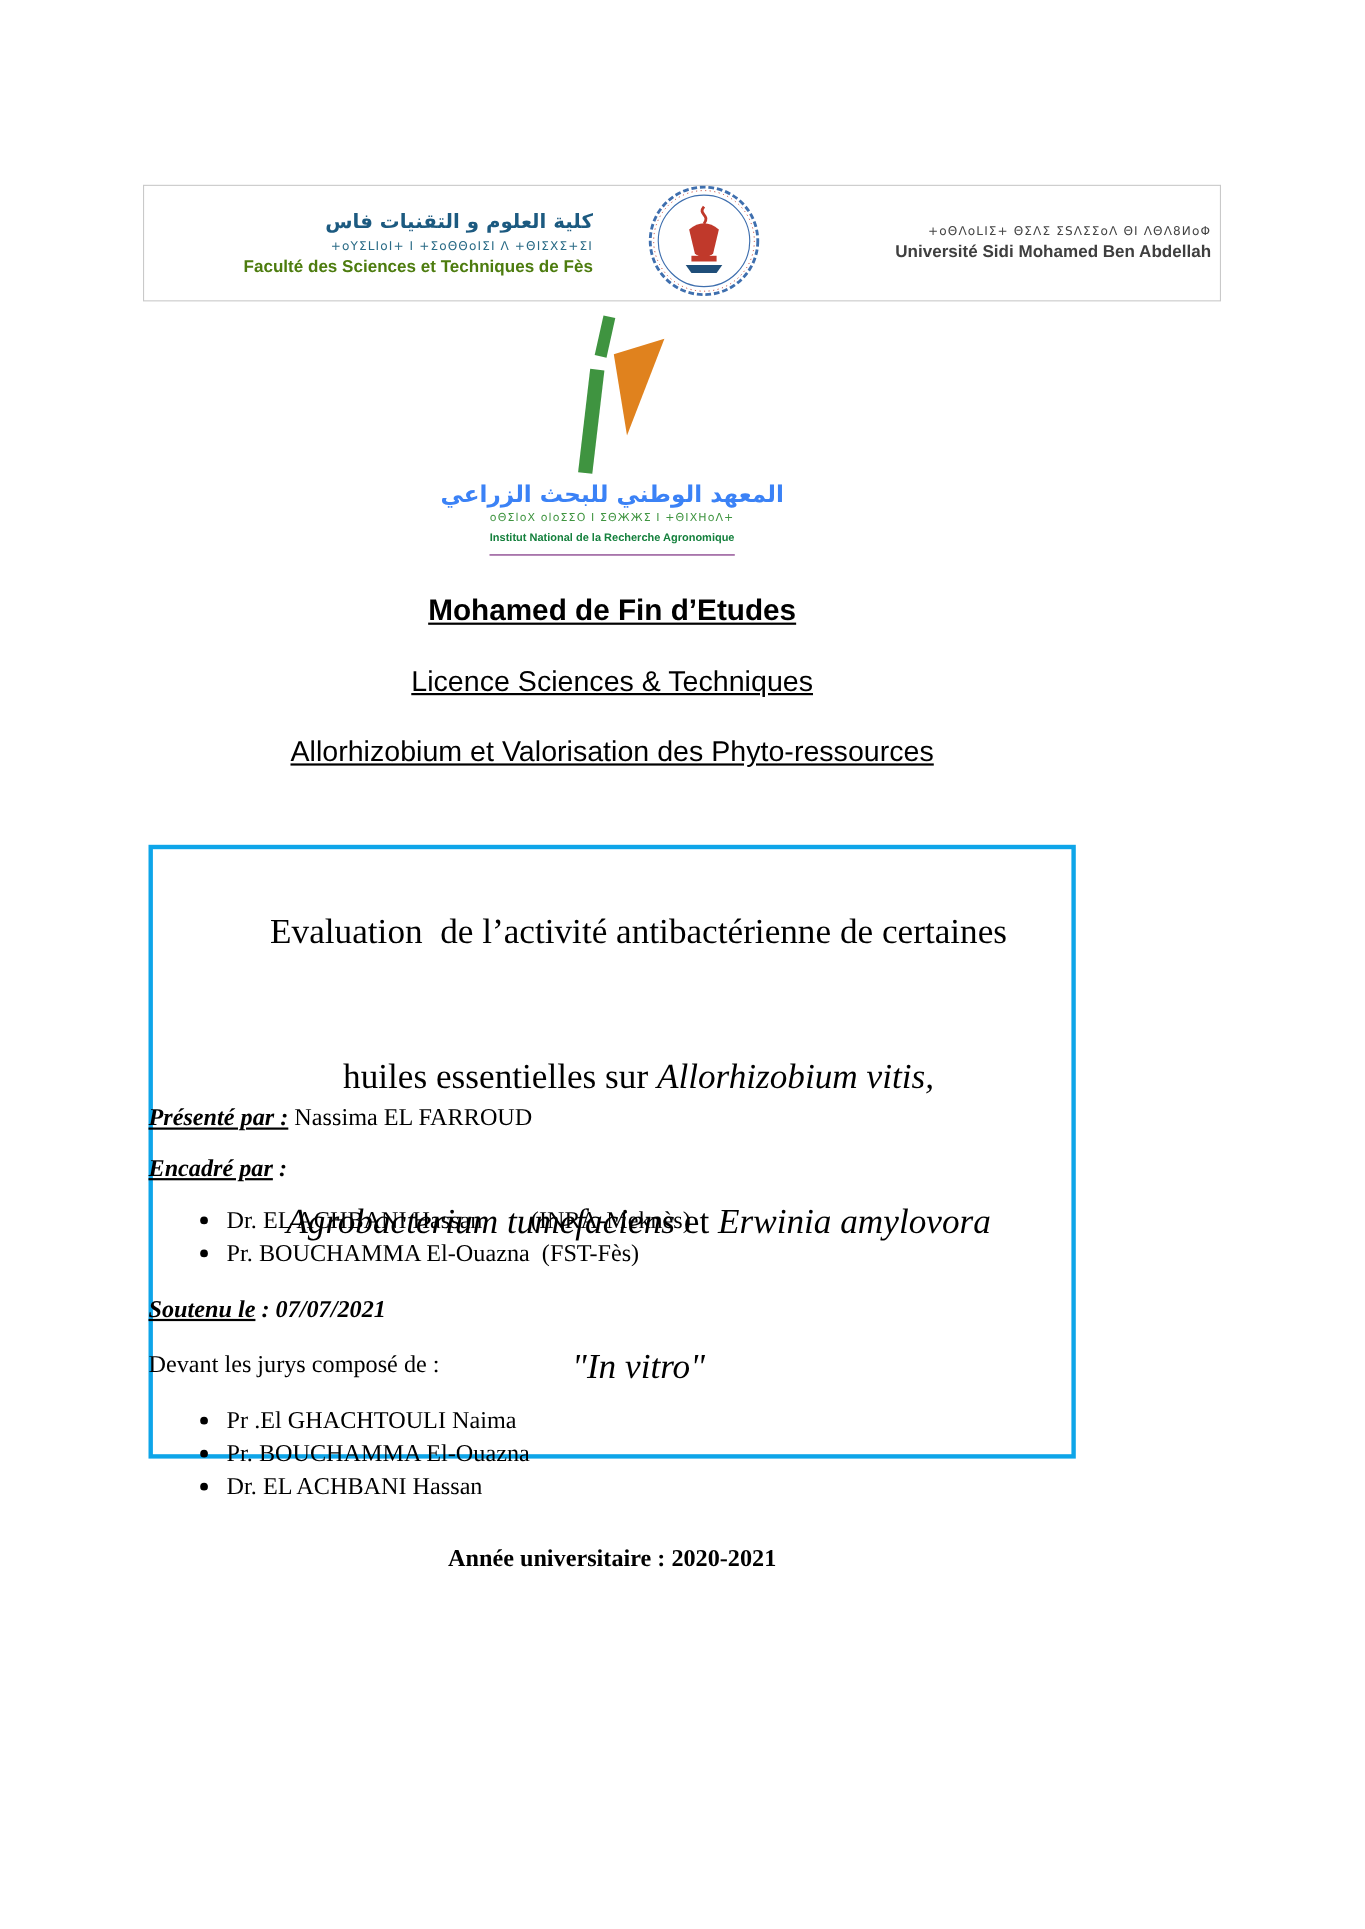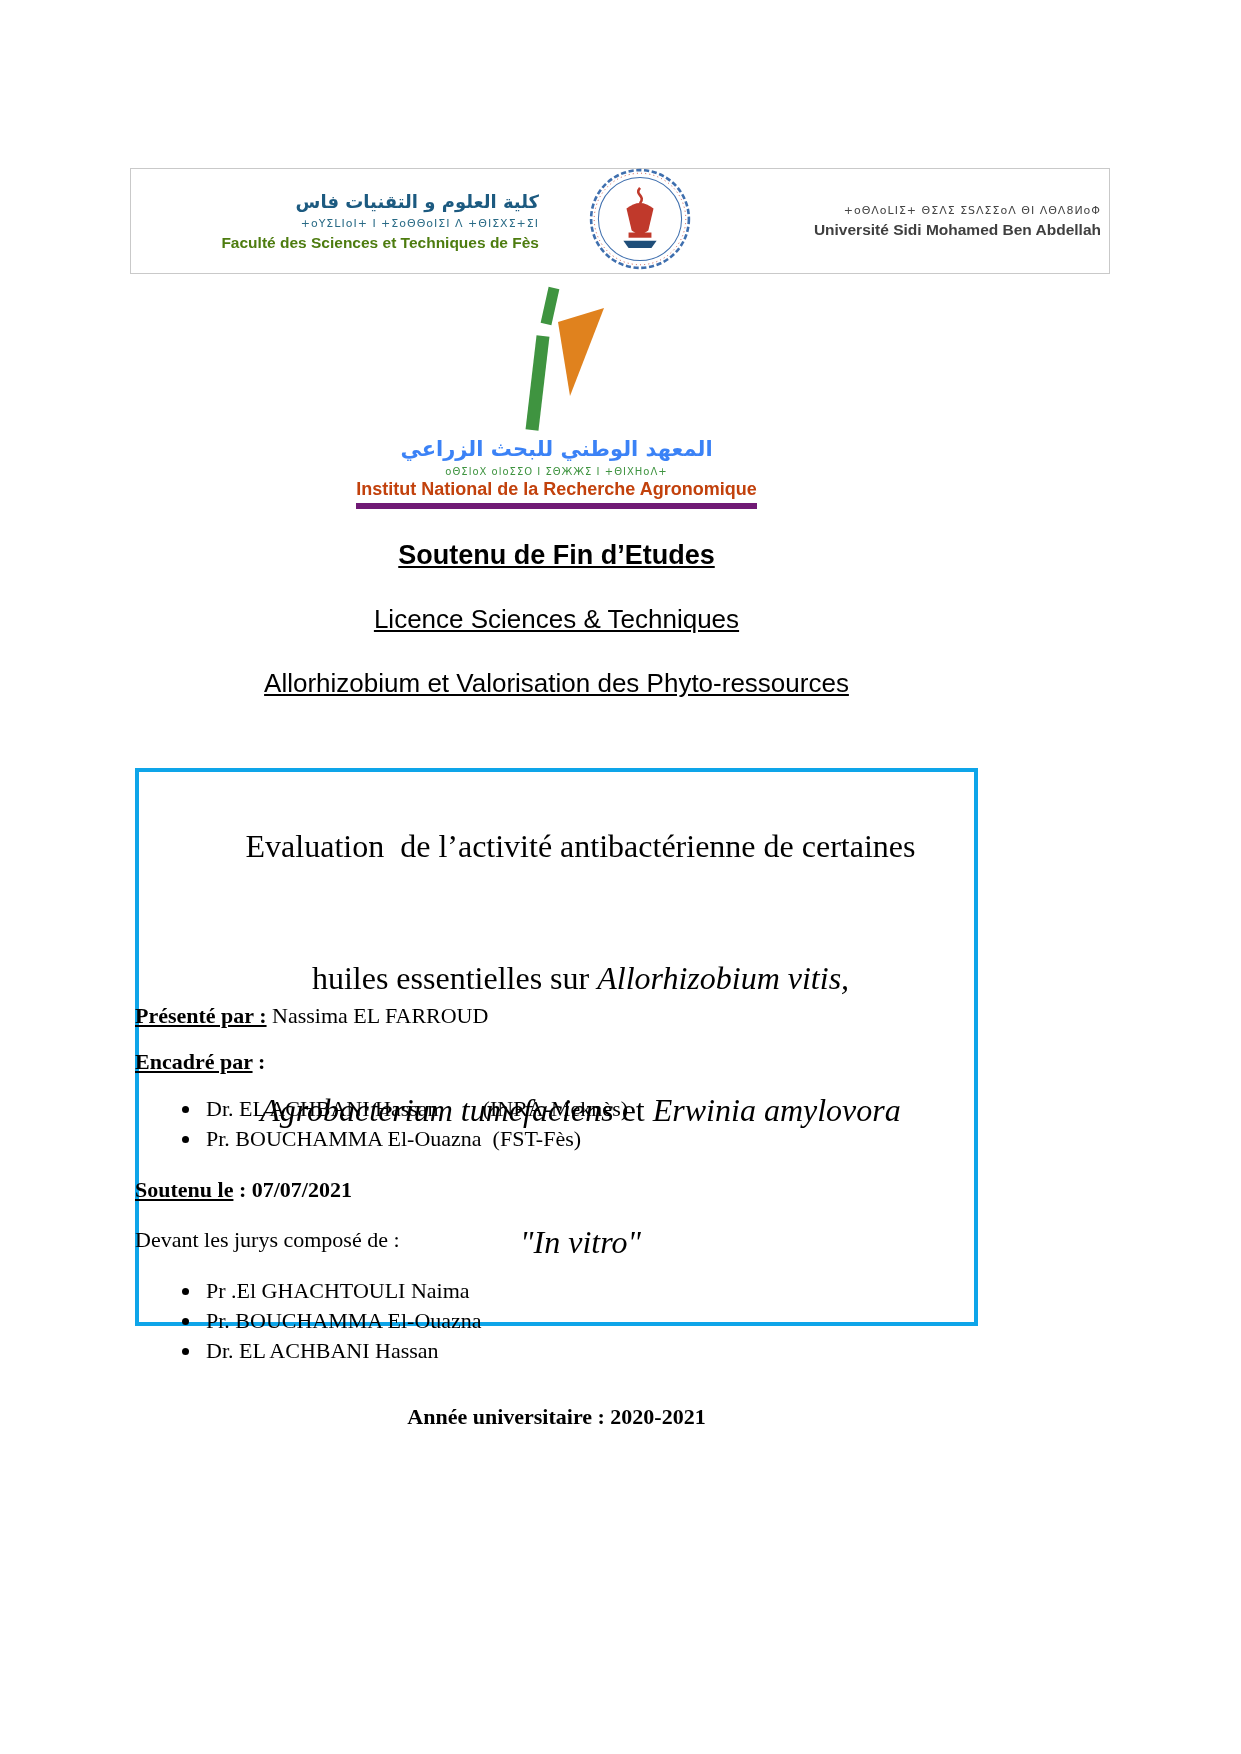--- a/index.html
+++ b/index.html
@@ -55,22 +55,22 @@
   .inra-arabic {
     font-family:"DejaVu Sans", sans-serif; direction:rtl;
     color:#3b82f6; font-size:21px; line-height:30px; font-weight:bold;
   }
   .inra-tifinagh {
     font-family:"DejaVu Sans", sans-serif;
     color:#3f9440; font-size:10px; letter-spacing:1px; line-height:15px;
   }
   .inra-french {
     font-family:"Liberation Sans", sans-serif;
-    color:#c2410c; font-weight:bold; font-size:18px; line-height:20px;
-    padding-bottom:4px; border-bottom:6px solid #701a75;
+    color:#15803d; font-weight:bold; font-size:10px; line-height:20px;
+    padding-bottom:4px; border-bottom:1px solid #701a75;
     display:inline-block;
   }
 
   
   .titles-area { position:absolute; left:135px; width:843px; text-align:center;
     font-family:"Liberation Sans", sans-serif; }
   .title-main  { top:540px; font-size:27px; font-weight:bold; text-decoration:underline; }
   .title-sub1  { top:604px; font-size:26px; text-decoration:underline; }
   .title-sub2  { top:668px; font-size:26px; text-decoration:underline; }
 
@@ -80,21 +80,21 @@
     border:4px solid #0ea5e9;
     padding:8px 4px 14px 4px;
     text-align:center;
     font-size:32px; line-height:44px;
   }
   .subject-box .line { white-space:pre-wrap; }
   .it { font-style:italic; }
 
   
   .row { position:absolute; left:135px; font-size:22px; line-height:28px; }
-  .b { font-weight:bold; }
+  .b { font-weight:bold;font-style:italic; }
   .u { text-decoration:underline; }
   .pre { white-space:pre-wrap;margin-top:15px; }
 
   ul.dotlist {
     position:absolute; left:172px; list-style:disc;
     font-size:22px; line-height:30px;
     padding-left:30px;
   }
   ul.dotlist li { padding-left:4px; }
   ul.dotlist li span { white-space:pre-wrap; }
@@ -138,21 +138,21 @@
     <svg class="inra-logo" viewBox="0 0 150 150" width="160" height="150">
       <path d="M72 4 L64 40" stroke="#3f9440" stroke-width="11" fill="none"></path>
       <path d="M61 52 L50 146" stroke="#3f9440" stroke-width="13" fill="none"></path>
       <polygon points="76,38 122,24 88,112" fill="#e0821e"></polygon>
     </svg>
     <div class="inra-arabic">المعهد الوطني للبحث الزراعي</div>
     <div class="inra-tifinagh">oΘΣloX  oloΣΣO  I  ΣΘЖЖΣ  I  +ΘIXHoΛ+</div>
     <div><span class="inra-french">Institut National de la Recherche Agronomique</span></div>
   </div>
 
-  <div class="titles-area title-main">Soutenu de Fin d’Etudes</div>
+  <div class="titles-area title-main">Mohamed de Fin d’Etudes</div>
   <div class="titles-area title-sub1">Licence Sciences &amp; Techniques</div>
   <div class="titles-area title-sub2">Allorhizobium et Valorisation des Phyto-ressources</div>
 
   <div class="subject-box">
     <div class="line">
       <span>Evaluation  de l’activité antibactérienne de certaines</span>
     </div>
     <div class="line">
       <span>huiles essentielles sur </span><span class="it">Allorhizobium vitis,</span>
     </div>

